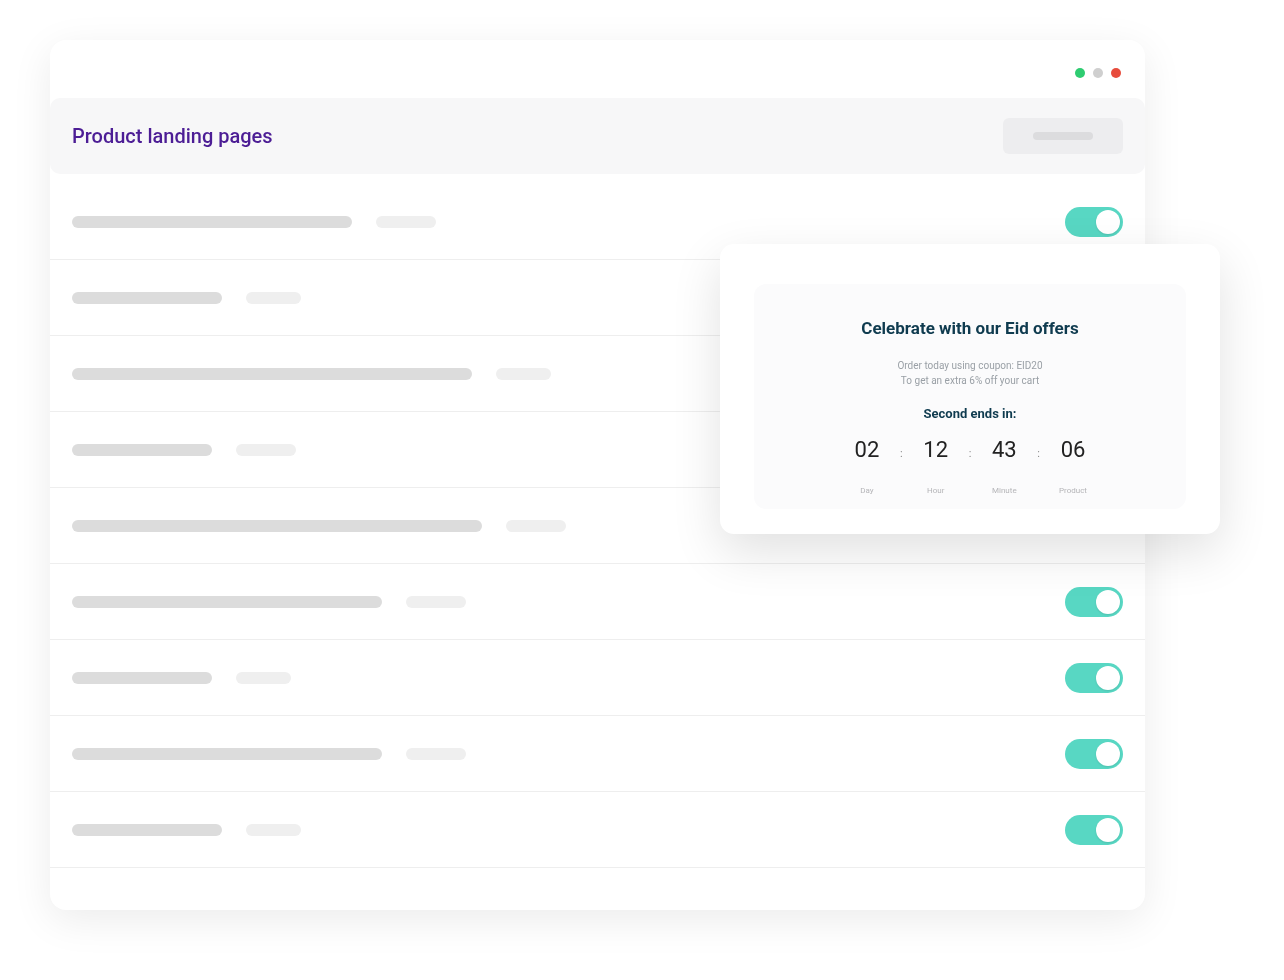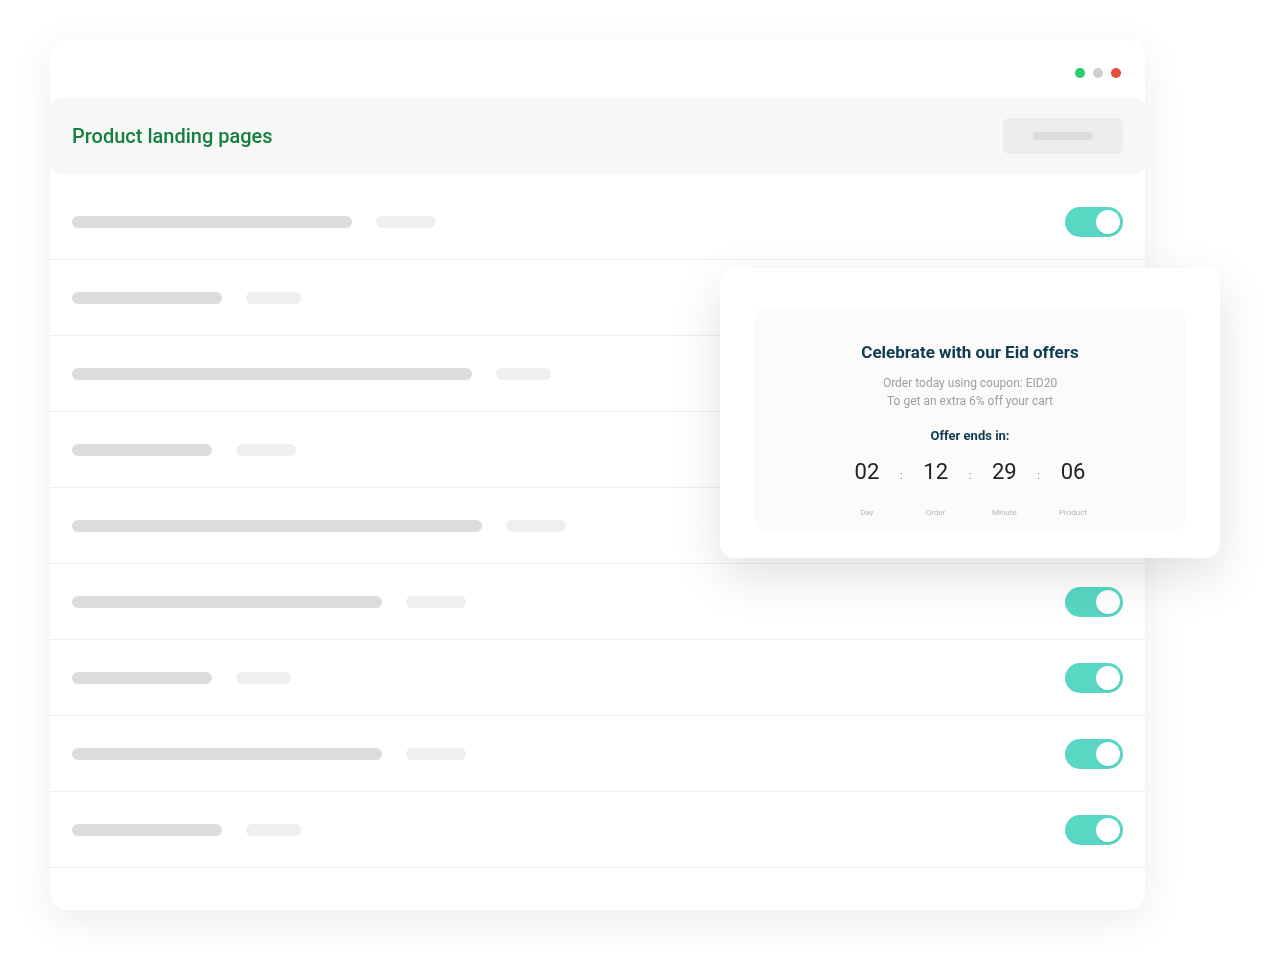--- a/index.html
+++ b/index.html
@@ -37,21 +37,21 @@
       background: #f7f7f8;
       border-radius: 10px;
       height: 76px;
       display: flex;
       align-items: center;
       justify-content: space-between;
       padding: 0 22px;
     }
     .header h1 {
       font-size: 20px;
-      color: #15803d;
+      color: #4c1d95;
       font-weight: 500;
     }
     .header .ghost-btn {
       width: 120px; height: 36px;
       background: #ededef;
       border-radius: 6px;
       display:flex; align-items:center; justify-content:center;
     }
     .header .ghost-btn::before{
       content:""; width:60px; height:8px; background:#dcdcde; border-radius:4px;
@@ -78,40 +78,40 @@
       flex-shrink:0;
     }
     .toggle::after{
       content:""; position:absolute; right:3px; top:3px;
       width:24px; height:24px; background:#fff; border-radius:50%;
       box-shadow:0 1px 2px rgba(0,0,0,0.1);
     }
     
     .preview {
       position:absolute;
-      top: 268px;
+      top: 244px;
       left: 720px;
       width: 500px;
       height: 290px;
       background:#ffffff;
       border-radius: 14px;
       box-shadow: 0 18px 50px rgba(0,0,0,0.12);
       padding: 40px 34px 24px;
     }
     .preview-inner{
       background:#fbfbfc;
       border-radius:12px;
       padding: 34px 20px 14px;
       text-align:center;
     }
     .pv-title{
       font-size:17px; font-weight:700; color:#0f3b4f;
     }
     .pv-sub{
-      margin-top:12px; font-size:12px; color:#9aa0a6; line-height:1.5;
+      margin-top:20px; font-size:10px; color:#9aa0a6; line-height:1.5;
     }
     .pv-label{
       margin-top:18px; font-size:13px; font-weight:700; color:#0f3b4f;
     }
     .countdown{
       margin-top:16px;
       display:flex; justify-content:center; align-items:flex-start; gap:6px;
     }
     .cd-seg{ width:54px; text-align:center; }
     .cd-num{ font-size:22px; font-weight:400; color:#222; }
@@ -196,34 +196,34 @@
     </div>
 </div>
 
 <div class="preview">
   <div class="preview-inner">
     <div class="pv-title">Celebrate with our Eid offers</div>
     <div class="pv-sub">
       <span>Order today using coupon: EID20</span><br>
       <span>To get an extra 6% off your cart</span>
     </div>
-    <div class="pv-label">Offer ends in:</div>
+    <div class="pv-label">Second ends in:</div>
     <div class="countdown">
       <div class="cd-seg">
         <div class="cd-num">02</div>
         <div class="cd-lbl">Day</div>
       </div>
       <div class="cd-colon">:</div>
       <div class="cd-seg">
         <div class="cd-num">12</div>
-        <div class="cd-lbl">Order</div>
+        <div class="cd-lbl">Hour</div>
       </div>
       <div class="cd-colon">:</div>
       <div class="cd-seg">
-        <div class="cd-num">29</div>
+        <div class="cd-num">43</div>
         <div class="cd-lbl">Minute</div>
       </div>
       <div class="cd-colon">:</div>
       <div class="cd-seg">
         <div class="cd-num">06</div>
         <div class="cd-lbl">Product</div>
       </div>
     </div>
   </div>
 </div>

